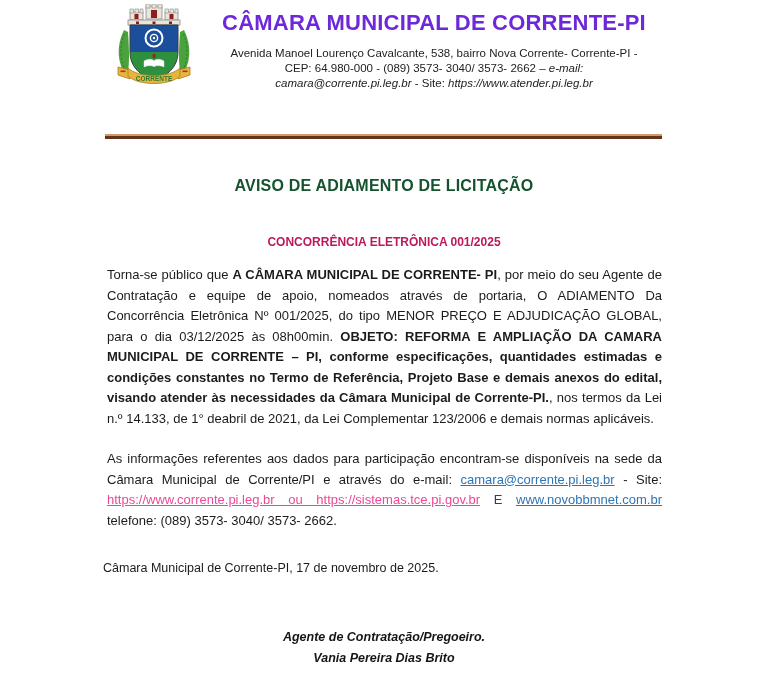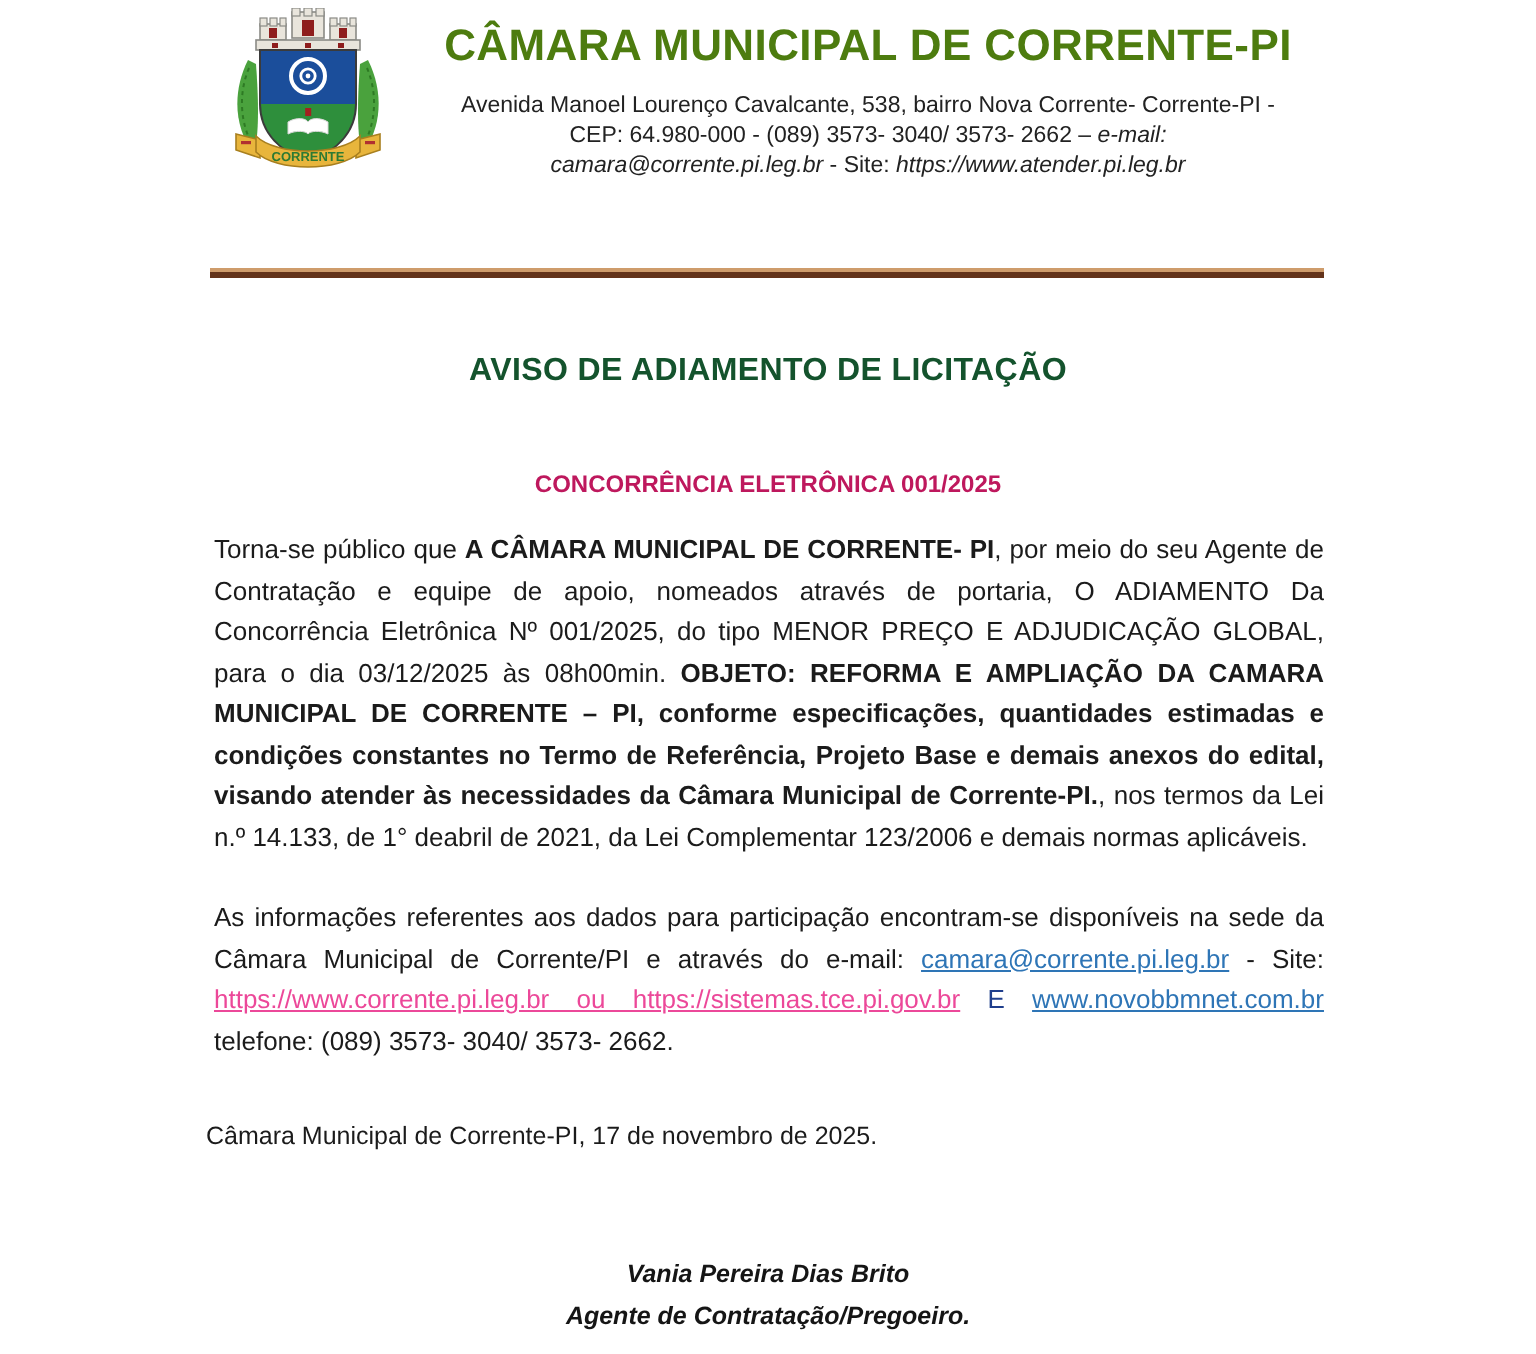--- a/index.html
+++ b/index.html
@@ -15,21 +15,21 @@
   }
   
   .letterhead { display: flex; align-items: flex-start; padding: 4px 100px 0 108px; }
   .logo { width: 92px; flex: 0 0 92px; }
   .logo svg { display: block; }
   .header-text { flex: 1; text-align: center; padding-top: 6px; }
   .org-title {
     margin: 0 0 10px 0;
     font-size: 22px;
     font-weight: bold;
-    color: #4d7c0f;
+    color: #6d28d9;
     letter-spacing: 0.2px;
     white-space: nowrap;
   }
   .address { font-size: 11.5px; line-height: 15px; color: #222; }
   .address .it { font-style: italic; }
   
   .divider { margin: 36px 106px 0 105px; }
   .divider-top { height: 2px; background: #CE9C6B; }
   .divider-bottom { height: 3px; background: #63331A; }
   
@@ -158,17 +158,17 @@
   <h2 class="doc-title">AVISO  DE ADIAMENTO DE LICITAÇÃO</h2>
   <h3 class="doc-subtitle">CONCORRÊNCIA ELETRÔNICA 001/2025</h3>
 
   <p class="body-par"><span>Torna-se público que </span><b>A CÂMARA MUNICIPAL DE CORRENTE- PI</b><span>, por meio do seu Agente de Contratação e equipe de apoio, nomeados através de portaria, O ADIAMENTO  Da Concorrência Eletrônica Nº 001/2025, do tipo MENOR PREÇO E ADJUDICAÇÃO GLOBAL, para o dia 03/12/2025 às 08h00min. </span><b>OBJETO: REFORMA E AMPLIAÇÃO DA CAMARA MUNICIPAL DE CORRENTE – PI, conforme especificações, quantidades estimadas e condições constantes no Termo de Referência, Projeto Base e demais anexos do edital, visando atender às necessidades da Câmara Municipal de Corrente-PI.</b><span>, nos termos da Lei n.º 14.133, de 1° deabril de 2021, da Lei Complementar 123/2006 e demais normas aplicáveis.</span></p>
 
   <p class="body-par second"><span>As informações referentes aos dados para participação encontram-se disponíveis na sede da Câmara Municipal de Corrente/PI e através do e-mail: </span><a class="link light">camara@corrente.pi.leg.br</a><span> - Site: </span><a class="link dark">https://www.corrente.pi.leg.br ou https://sistemas.tce.pi.gov.br</a><span class="conj"> E </span><a class="link light">www.novobbmnet.com.br</a><span> telefone: (089) 3573- 3040/ 3573- 2662.</span></p>
 
   <p class="date-line">Câmara Municipal de Corrente-PI, 17 de novembro de 2025.</p>
 
   <div class="signature">
+    <div>Agente de Contratação/Pregoeiro.</div>
     <div>Vania Pereira Dias Brito</div>
-    <div>Agente de Contratação/Pregoeiro.</div>
   </div>
 
 </div>
 
 </body></html>

